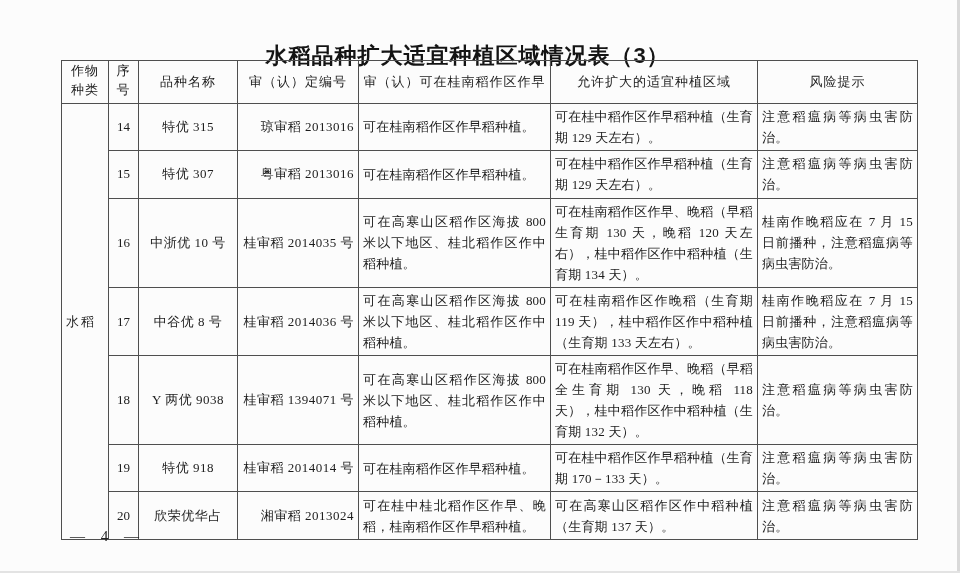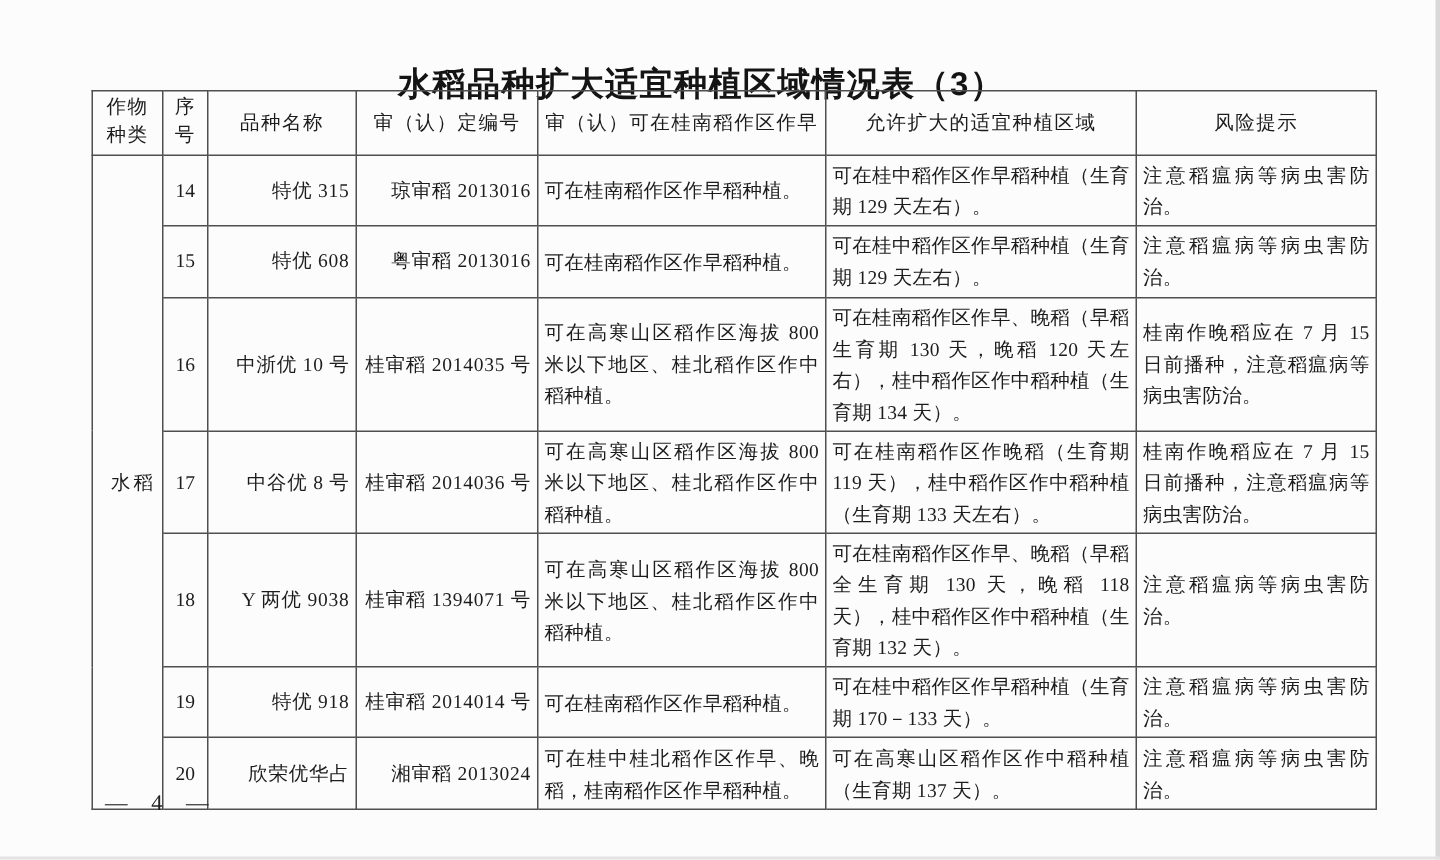--- a/index.html
+++ b/index.html
@@ -49,23 +49,23 @@
     font-size: 13px;
     padding: 2px 4px;
     overflow: hidden;
   }
   th {
     font-weight: normal;
     text-align: center;
     letter-spacing: 1px;
   }
   .two-line { white-space: pre-line; line-height: 1.45; font-family: Liberation Mono, monospace; }
-  td.crop { text-align: right; letter-spacing: 2px; }
+  td.crop { text-align: left; letter-spacing: 2px; }
   td.seq  { text-align: center; }
-  td.name { text-align: right; padding-left: 9px; letter-spacing: 0.5px; }
+  td.name { text-align: center; padding-left: 9px; letter-spacing: 0.5px; }
   td.code { text-align: right; padding-left: 9px; letter-spacing: 0.5px; margin-left: 20px; }
   td.text {
     font-size: 12.5px;
     text-align: justify;
     text-align-last: left;
     line-height: 1.62;
     padding: 4px 7px;
     letter-spacing: 0.2px;
   }
   .pagenum {
@@ -111,21 +111,21 @@
         <td class="crop" rowspan="7">水稻</td>
         <td class="seq">14</td>
         <td class="name">特优 315</td>
         <td class="code">琼审稻 2013016</td>
         <td class="text">可在桂南稻作区作早稻种植。</td>
         <td class="text">可在桂中稻作区作早稻种植（生育期 129 天左右）。</td>
         <td class="text">注意稻瘟病等病虫害防治。</td>
       </tr>
       <tr style="height:48px">
         <td class="seq">15</td>
-        <td class="name">特优 608</td>
+        <td class="name">特优 307</td>
         <td class="code">粤审稻 2013016</td>
         <td class="text">可在桂南稻作区作早稻种植。</td>
         <td class="text">可在桂中稻作区作早稻种植（生育期 129 天左右）。</td>
         <td class="text">注意稻瘟病等病虫害防治。</td>
       </tr>
       <tr style="height:67px">
         <td class="seq">16</td>
         <td class="name">中浙优 10 号</td>
         <td class="code">桂审稻 2014035 号</td>
         <td class="text">可在高寒山区稻作区海拔 800 米以下地区、桂北稻作区作中稻种植。</td>

